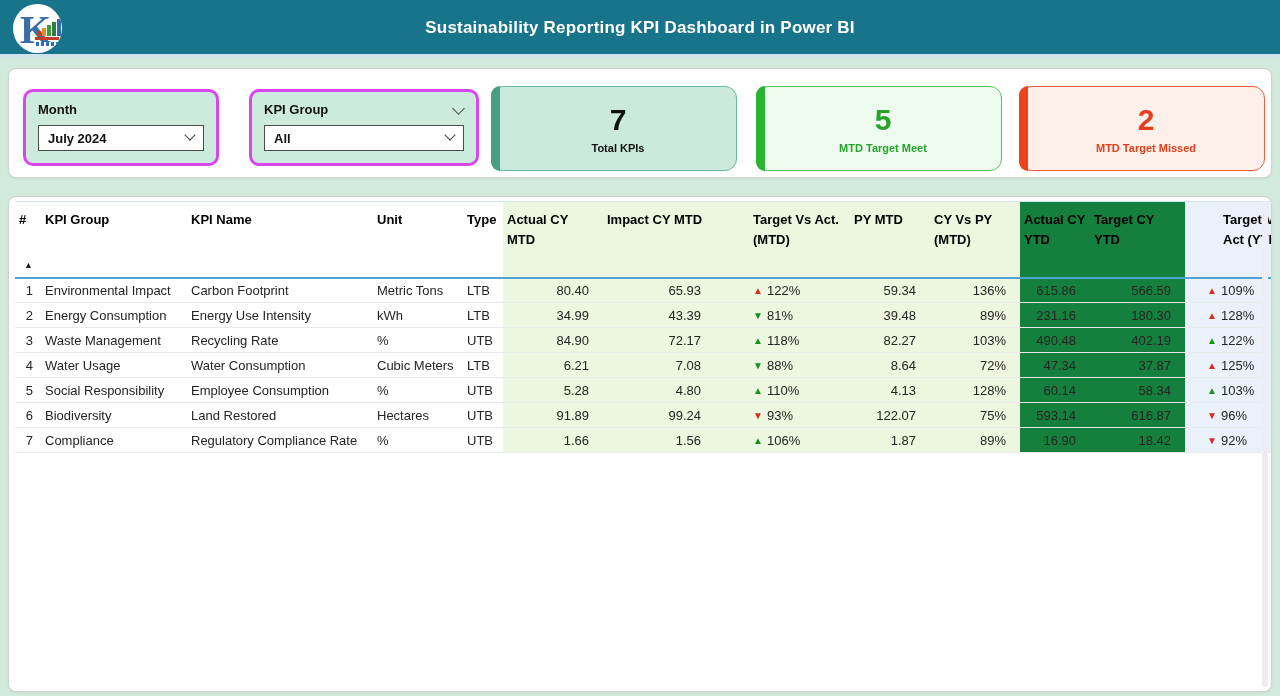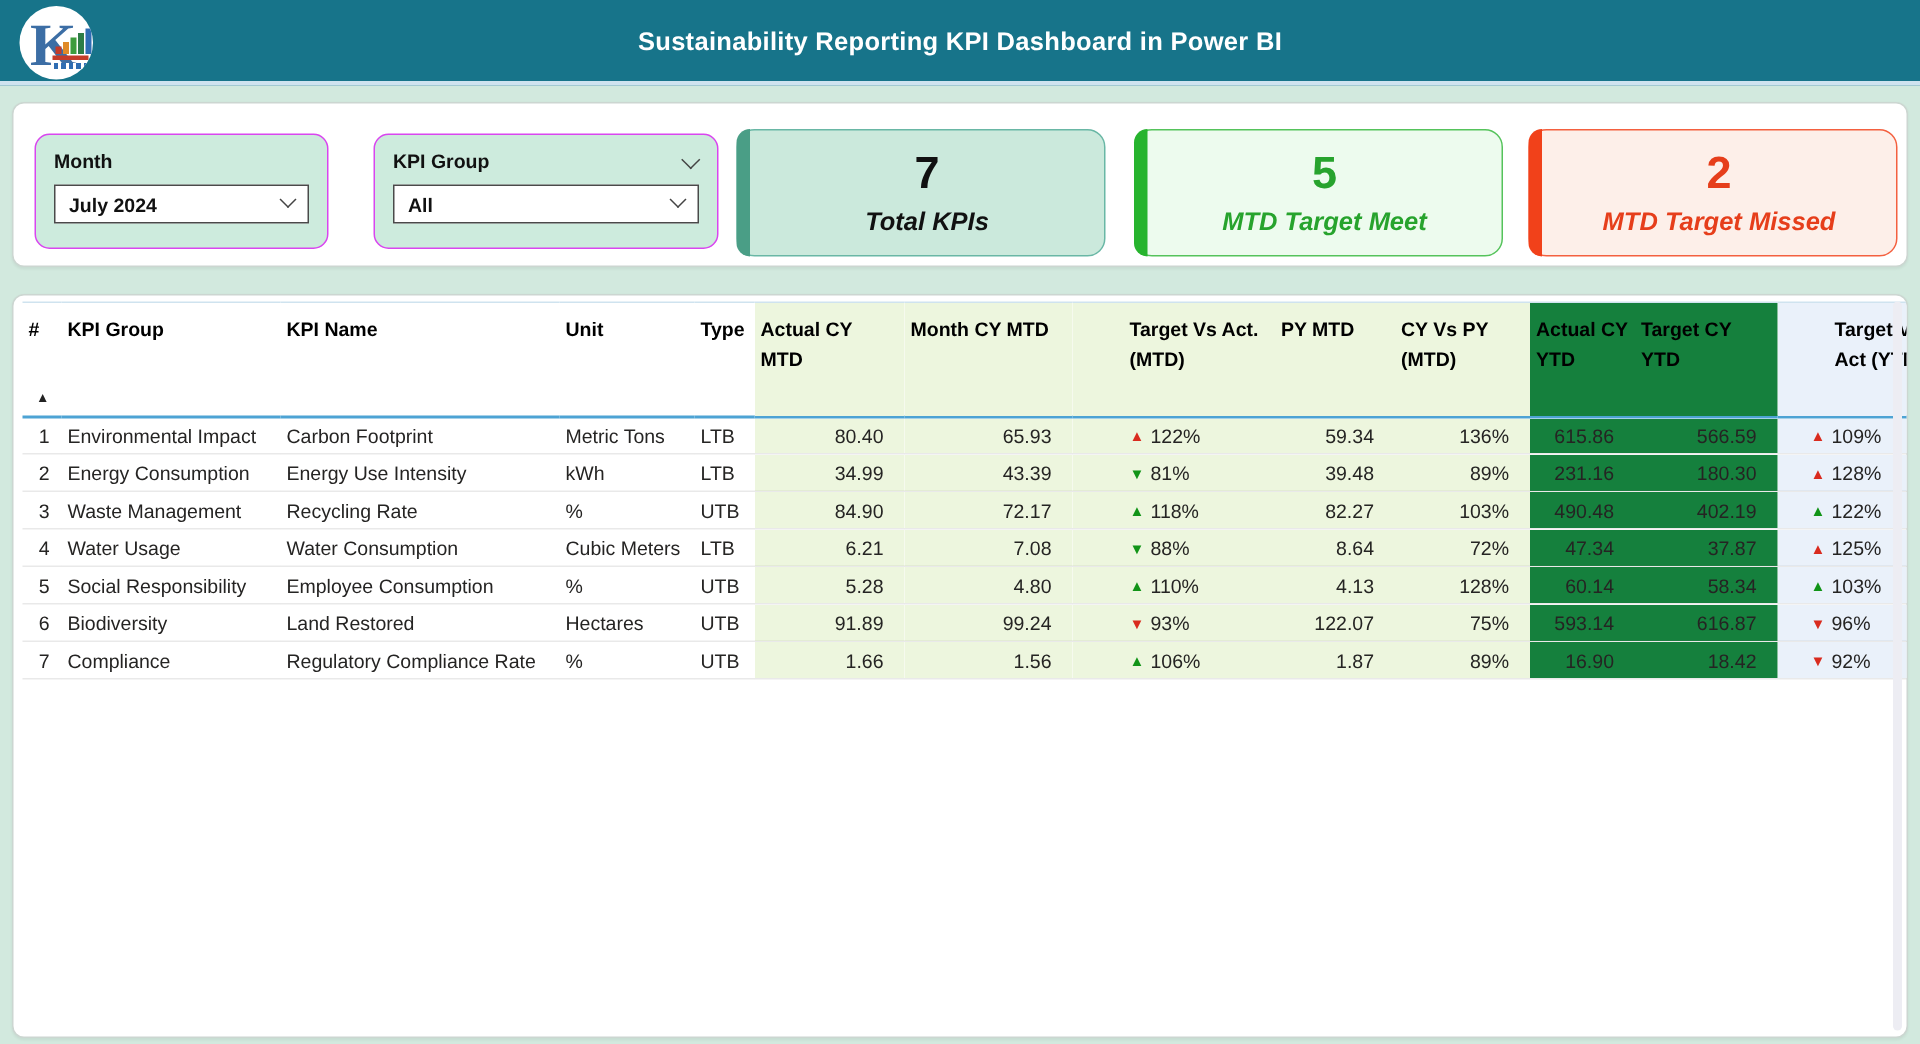--- a/index.html
+++ b/index.html
@@ -21,21 +21,21 @@
   .logo .stars { position:absolute; left:23px; bottom:7px; width:22px; height:4px;
     background:repeating-linear-gradient(90deg,#2f6db3 0 3px,#fff 3px 5px); }
 
   
   .panel { position:absolute; background:#fff; border:1px solid #ccd6d1;
     border-radius:8px; box-shadow:0 1px 2px rgba(0,0,0,.06); }
   #top-panel   { left:8px; top:68px;  width:1264px; height:110px; }
   #table-panel { left:8px; top:196px; width:1264px; height:496px; overflow:hidden; }
 
   
-  .slicer { position:absolute; background:#cdebdd; border:1px solid #d946ef;
+  .slicer { position:absolute; background:#cdebdd; border:3px solid #d946ef;
     border-radius:10px; padding:10px 12px; }
   #slicer-month { left:14px;  top:20px; width:196px; height:77px; }
   #slicer-group { left:240px; top:20px; width:230px; height:77px; }
   .slicer .lbl { font-size:13px; font-weight:bold; color:#111; margin-bottom:8px; }
   .dd { position:relative; background:#fff; border:1px solid #4a4a4a; height:26px;
     display:flex; align-items:center; padding:0 26px 0 9px; cursor:pointer; }
   .dd .val { font-size:13px; font-weight:bold; color:#111;text-align:right; }
   .chev { position:absolute; right:8px; top:50%; width:9px; height:9px; margin-top:-7px; }
   .chev::before { content:""; position:absolute; left:0; top:0; width:7px; height:7px;
     border-right:1.5px solid #444; border-bottom:1.5px solid #444; transform:rotate(45deg); }
@@ -43,21 +43,21 @@
   .slicer-chev::before { content:""; position:absolute; left:1px; top:0; width:8px; height:8px;
     border-right:1.5px solid #444; border-bottom:1.5px solid #444; transform:rotate(45deg); }
 
   
   .kcard { position:absolute; top:17px; width:246px; height:85px; border-radius:12px;
     border:1px solid; display:flex; flex-direction:column; justify-content:center;
     align-items:center; padding-left:8px; }
   .kcard::before { content:""; position:absolute; left:-1px; top:-1px; bottom:-1px; width:9px;
     border-radius:12px 0 0 12px; background:var(--bar); }
   .kcard .num { font-size:30px; font-weight:bold; line-height:1.15; }
-  .kcard .cap { font-size:17px; font-weight:bold; margin-top:4px;font-style:italic; }
+  .kcard .cap { font-size:11px; font-weight:bold; margin-top:4px; }
   #card-total  { left:482px;  background:#cbe9dc; border-color:#69b7a5; --bar:#4a9e86; color:#111; }
   #card-meet   { left:747px;  background:#edfbee; border-color:#55c35b; --bar:#27b42e; color:#27a32d; }
   #card-missed { left:1010px; background:#fdefe9; border-color:#f4603f; --bar:#f1411a; color:#e63e1b; }
 
   
   table { border-collapse:collapse; table-layout:fixed; width:1290px;
     margin:4px 0 0 6px; font-size:13px; color:#252423; }
   thead th { text-align:left; vertical-align:top; font-weight:bold; color:#000;
     padding:8px 4px 0 4px; height:76px; line-height:1.5; position:relative; cursor:pointer; }
   thead tr { border-top:1px solid #cfe3ef; }
@@ -143,21 +143,21 @@
 <div class="panel" id="table-panel">
   <table>
     <thead>
         <tr id="thead-row">
           <th class="c-num">#<span class="sort">▲</span></th>
           <th class="c-group">KPI Group</th>
           <th class="c-name">KPI Name</th>
           <th class="c-unit">Unit</th>
           <th class="c-type">Type</th>
           <th class="c-amtd mtd">Actual CY MTD</th>
-          <th class="c-tmtd mtd">Month CY MTD</th>
+          <th class="c-tmtd mtd">Impact CY MTD</th>
           <th class="c-tva-mtd mtd">Target Vs Act. (MTD)</th>
           <th class="c-pymtd mtd">PY MTD</th>
           <th class="c-cvp mtd">CY Vs PY (MTD)</th>
           <th class="c-aytd ytd">Actual CY YTD</th>
           <th class="c-tytd ytd">Target CY YTD</th>
           <th class="c-tva-ytd ytd2">Target Vs Act (YTD)</th>
         </tr>
       </thead>
     <tbody id="tbody">
         <tr>

